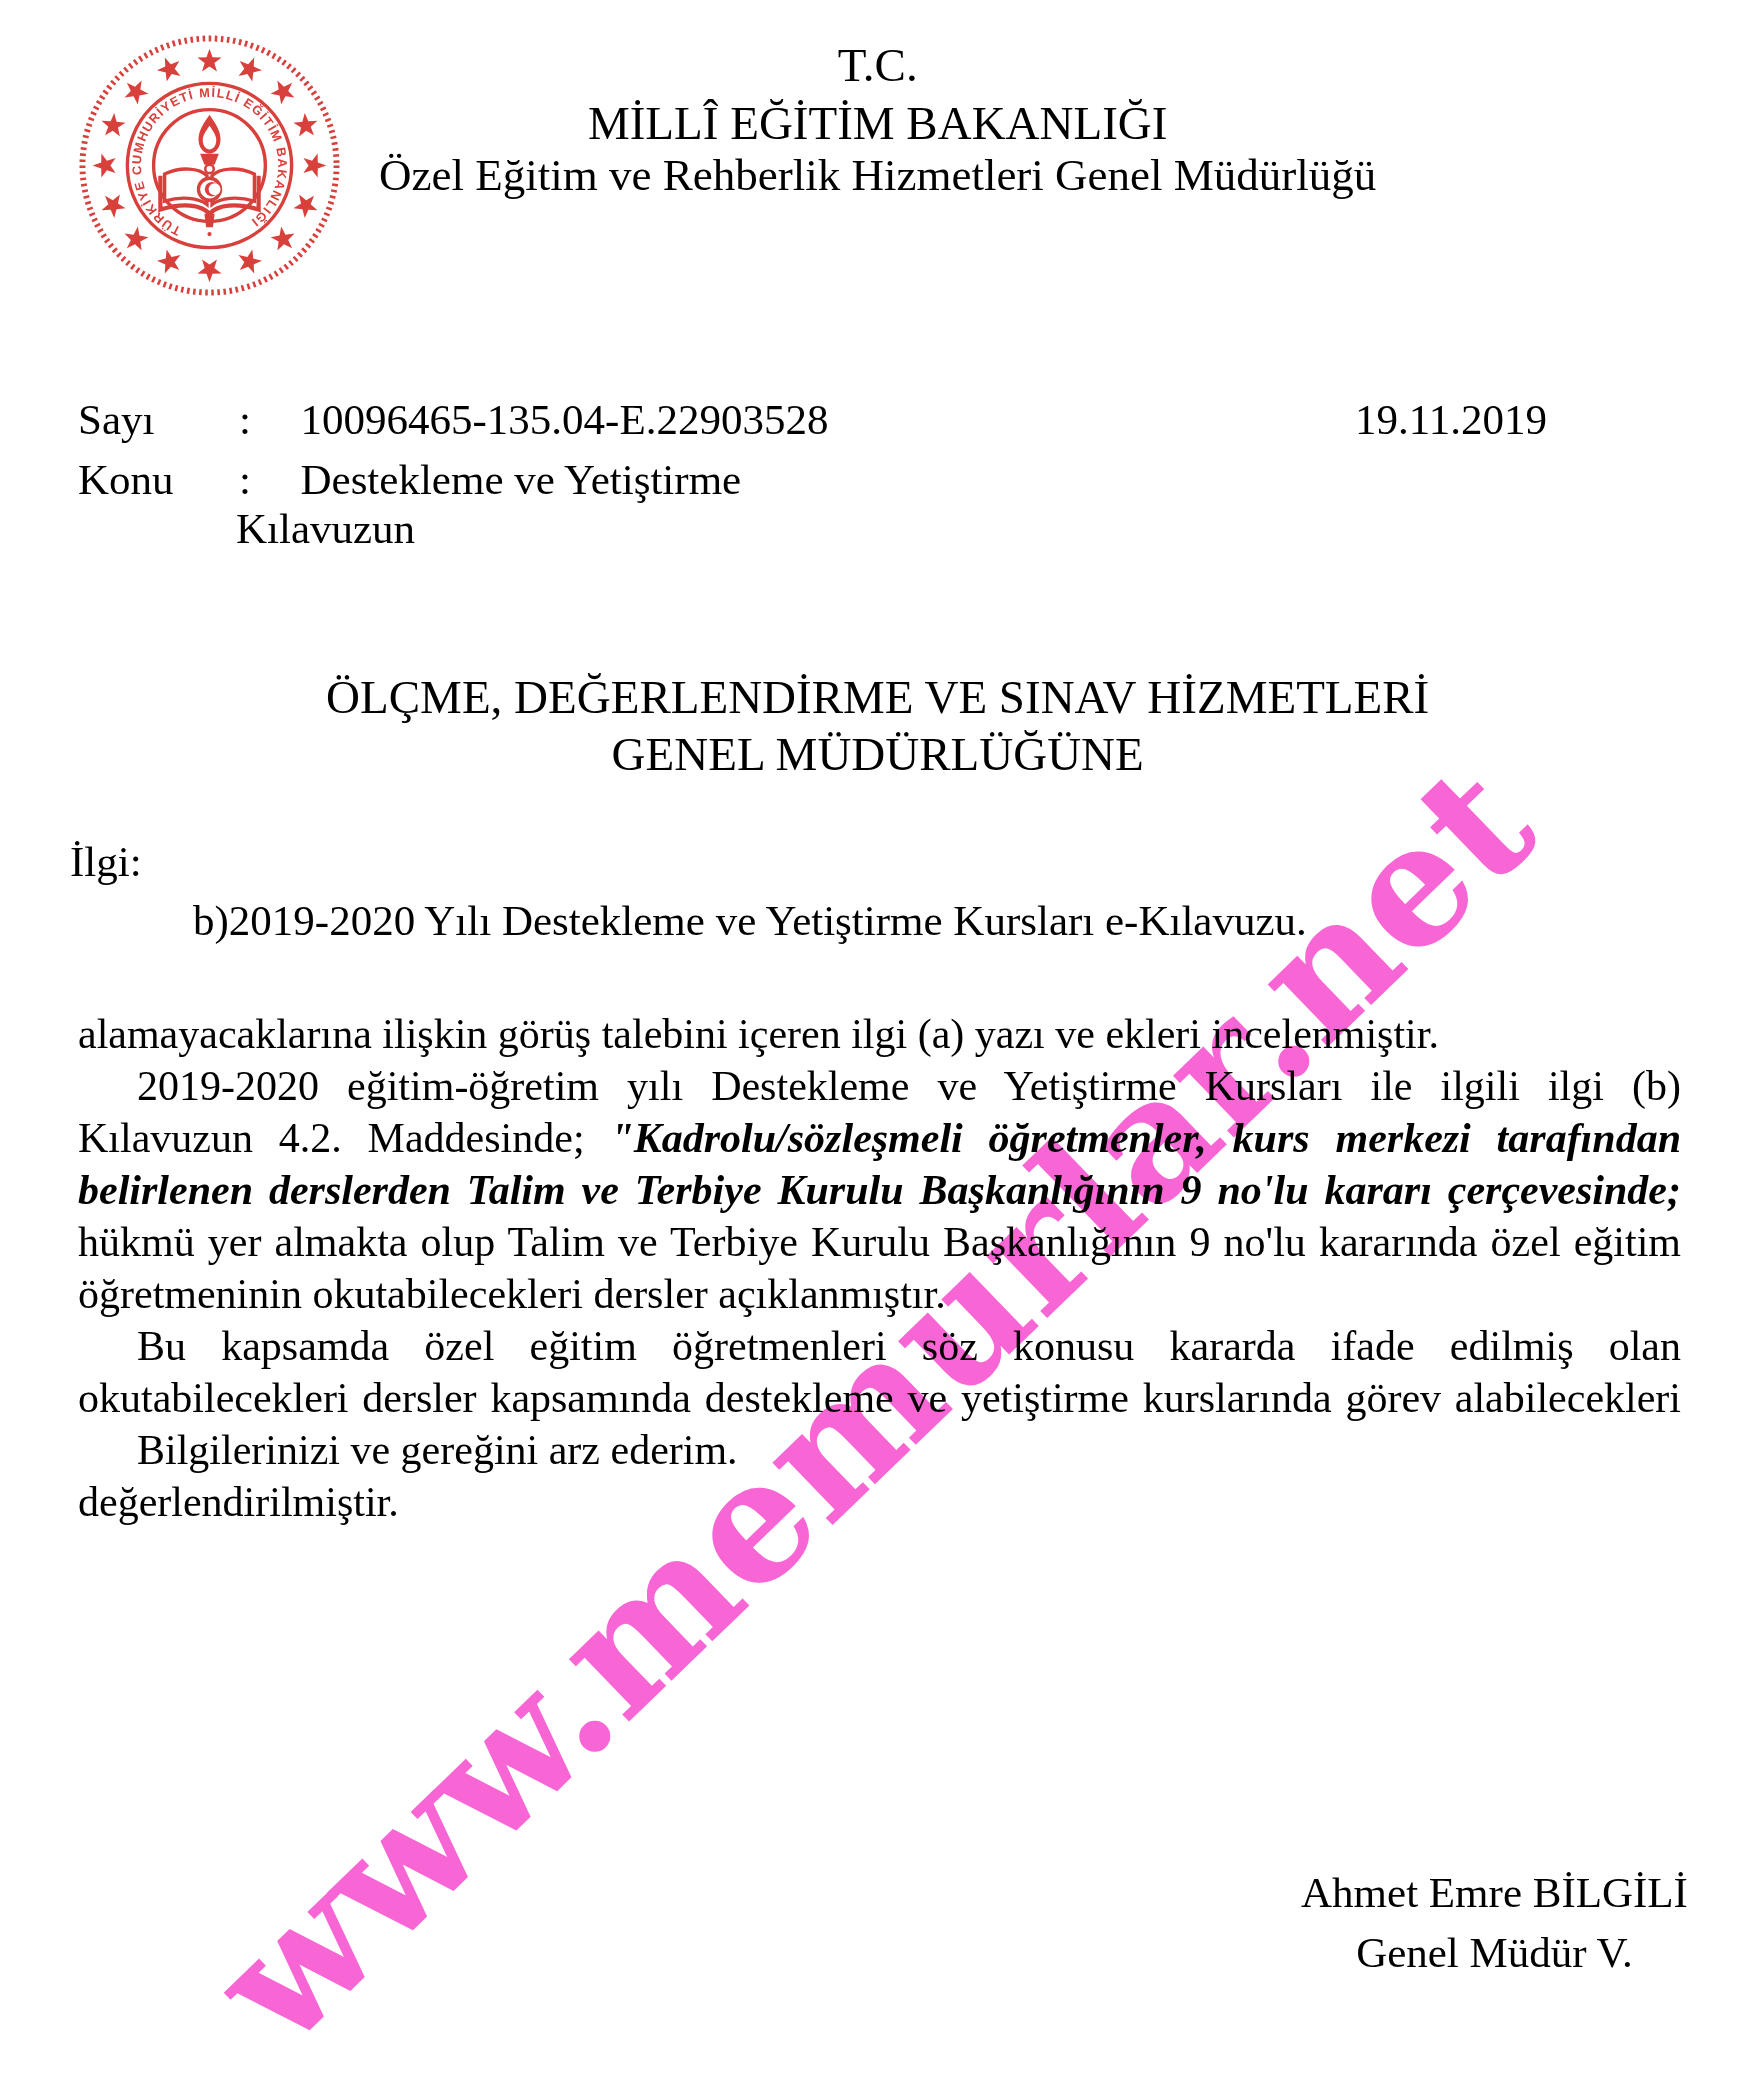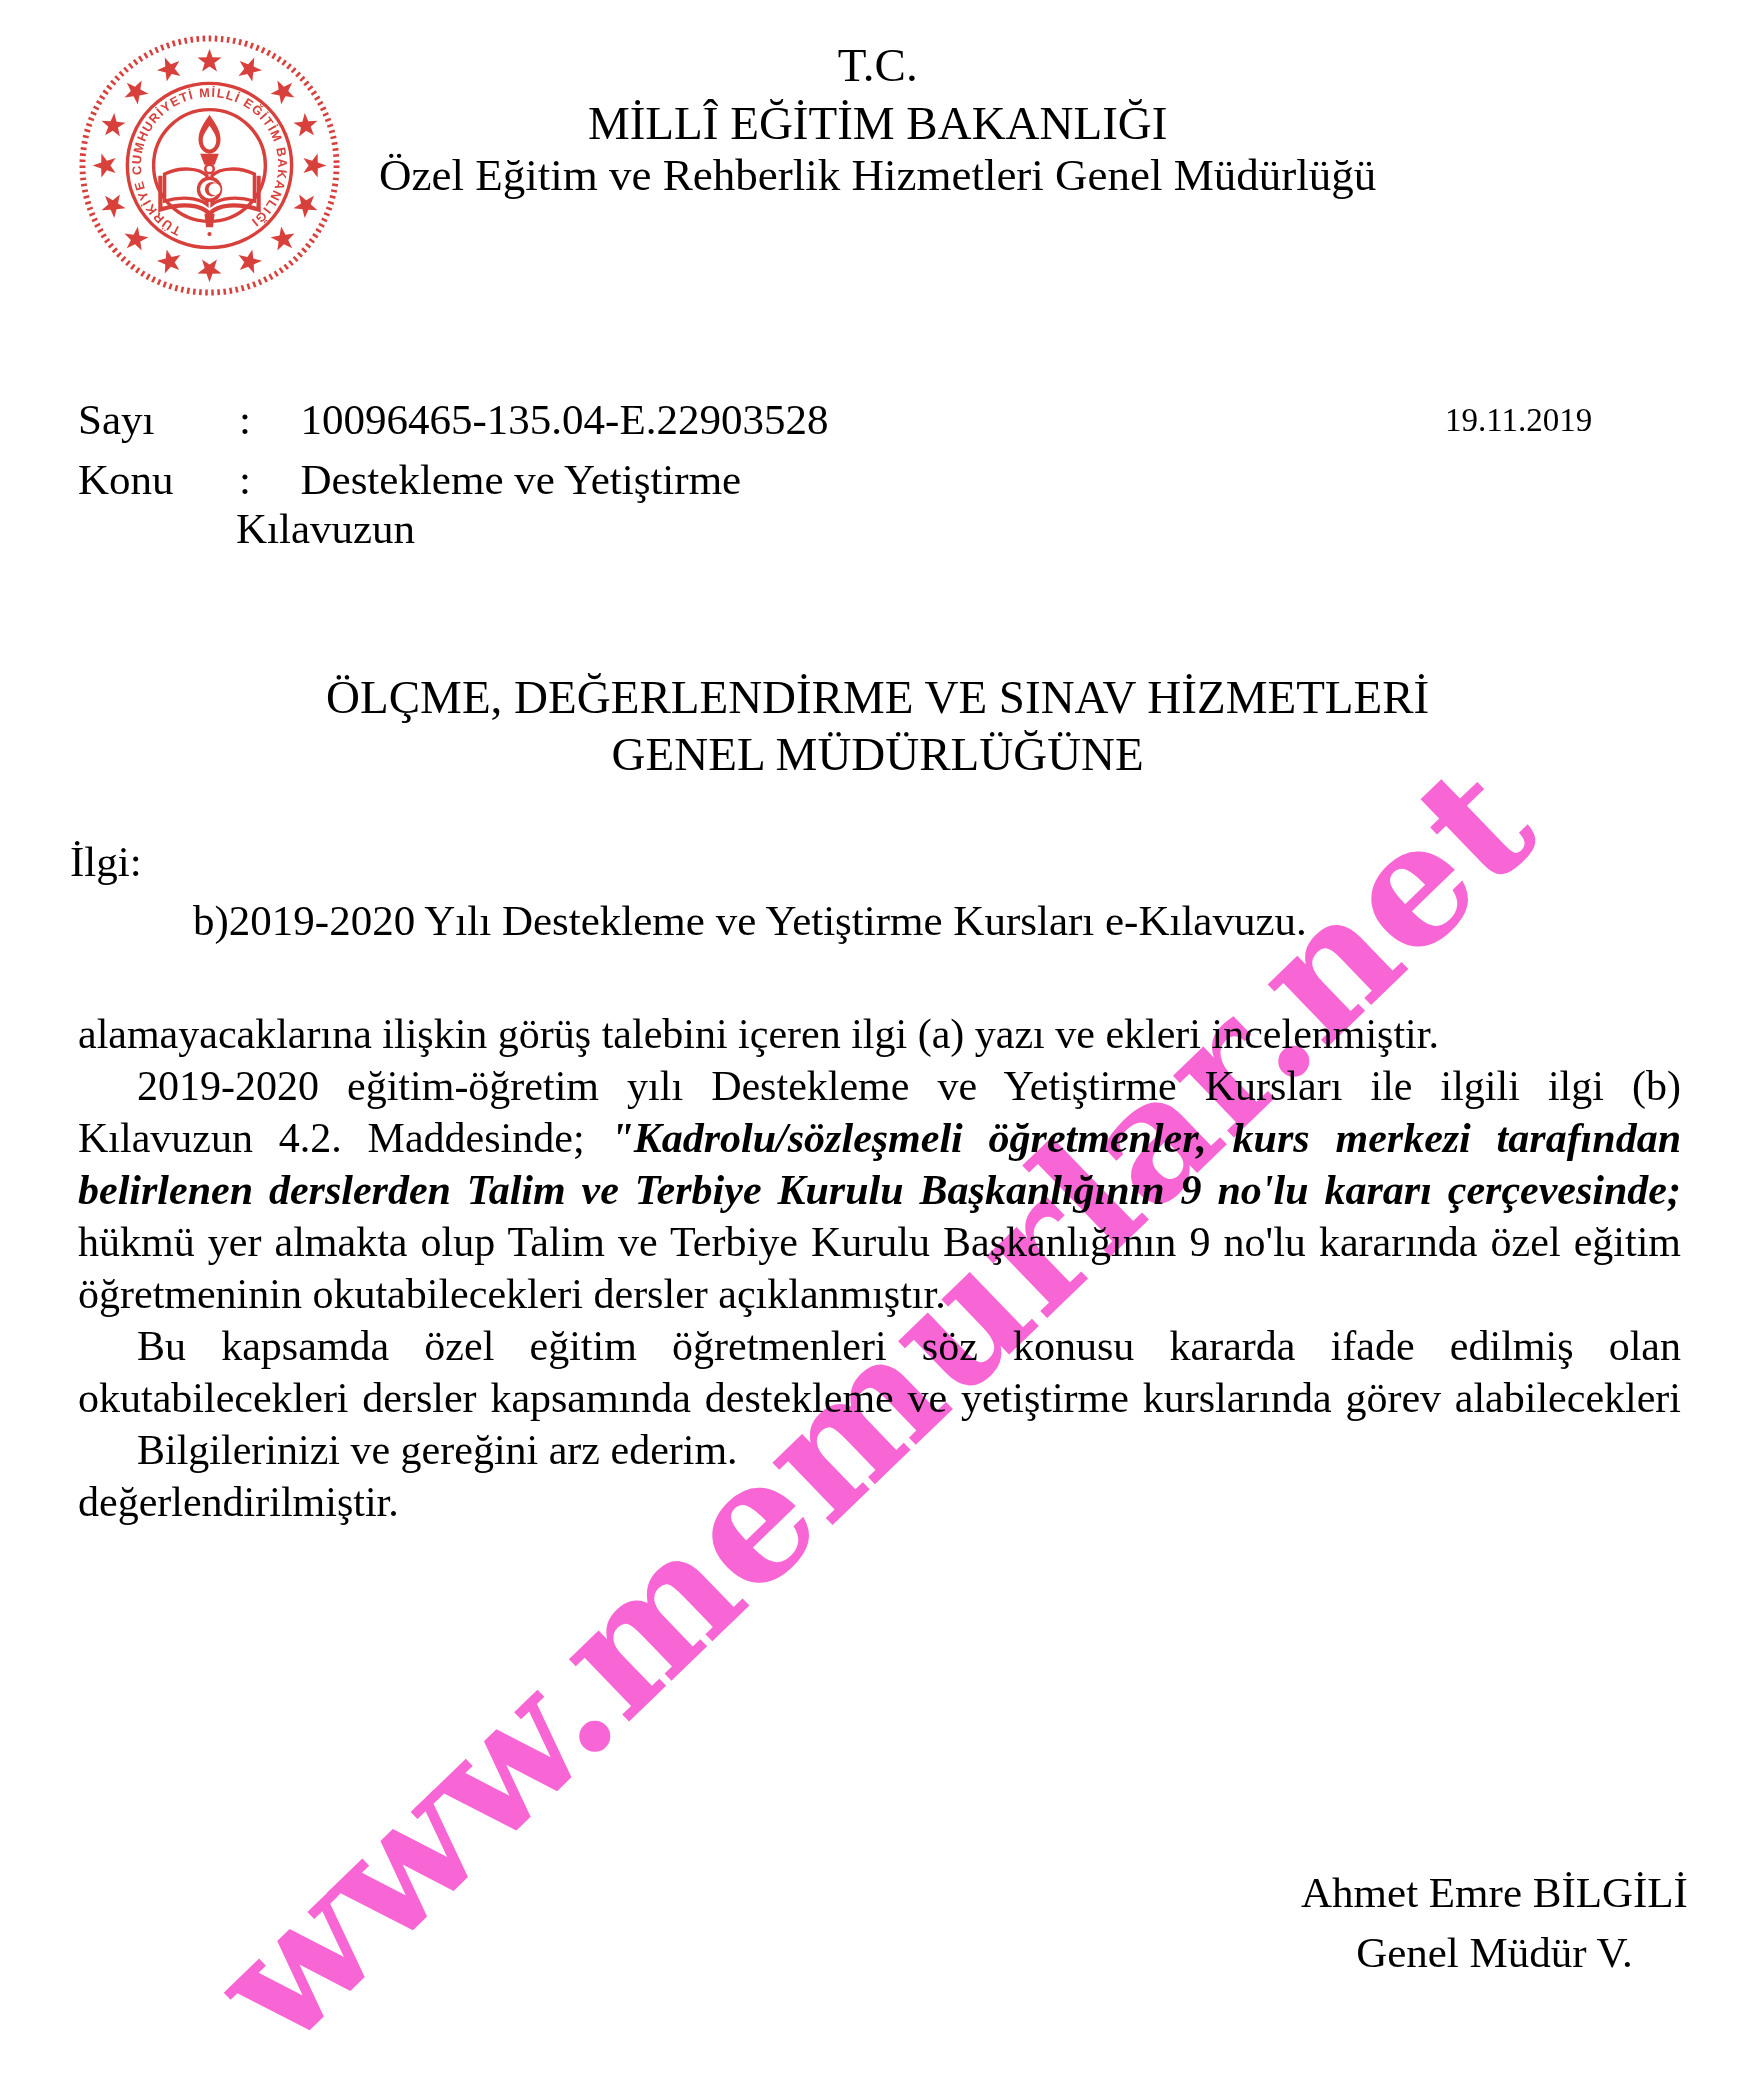--- a/index.html
+++ b/index.html
@@ -17,21 +17,21 @@
   .hdr { position:absolute; left:8.7px; width:1738px; text-align:center; white-space:nowrap; }
   .hdr-tc          { top:38px;  font-size:47px; }
   .hdr-ministry    { top:96px; font-size:47px; }
   .hdr-directorate { top:149px; font-size:45px; }
 
   
   .meta-row { position:absolute; left:78px; font-size:43px; line-height:50px; display:flex; white-space:nowrap;gap:32px; }
   .meta-label { display:inline-block; width:129px; }
   .meta-colon { display:inline-block; width:29.5px; }
   .konu-line2 { position:absolute; left:236px; top:504px; font-size:43px; line-height:50px; }
-  .date { position:absolute; left:1445px; top:395px; font-size:33px; line-height:50px; }
+  .date { position:absolute; left:1355px; top:395px; font-size:43px; line-height:50px; }
 
   
   .recipient { position:absolute; left:8.7px; top:669px; width:1738px; text-align:center;
                font-size:47px; line-height:57px; }
 
   
   .ilgi-label  { position:absolute; left:70px;  top:837px;  font-size:43px; line-height:50px; }
   .ilgi-item-a { position:absolute; left:191px; top:837px;  font-size:43px; line-height:50px; white-space:nowrap; }
   .ilgi-item-b { position:absolute; left:193px; top:896px; font-size:43px; line-height:50px; white-space:nowrap; }
 

